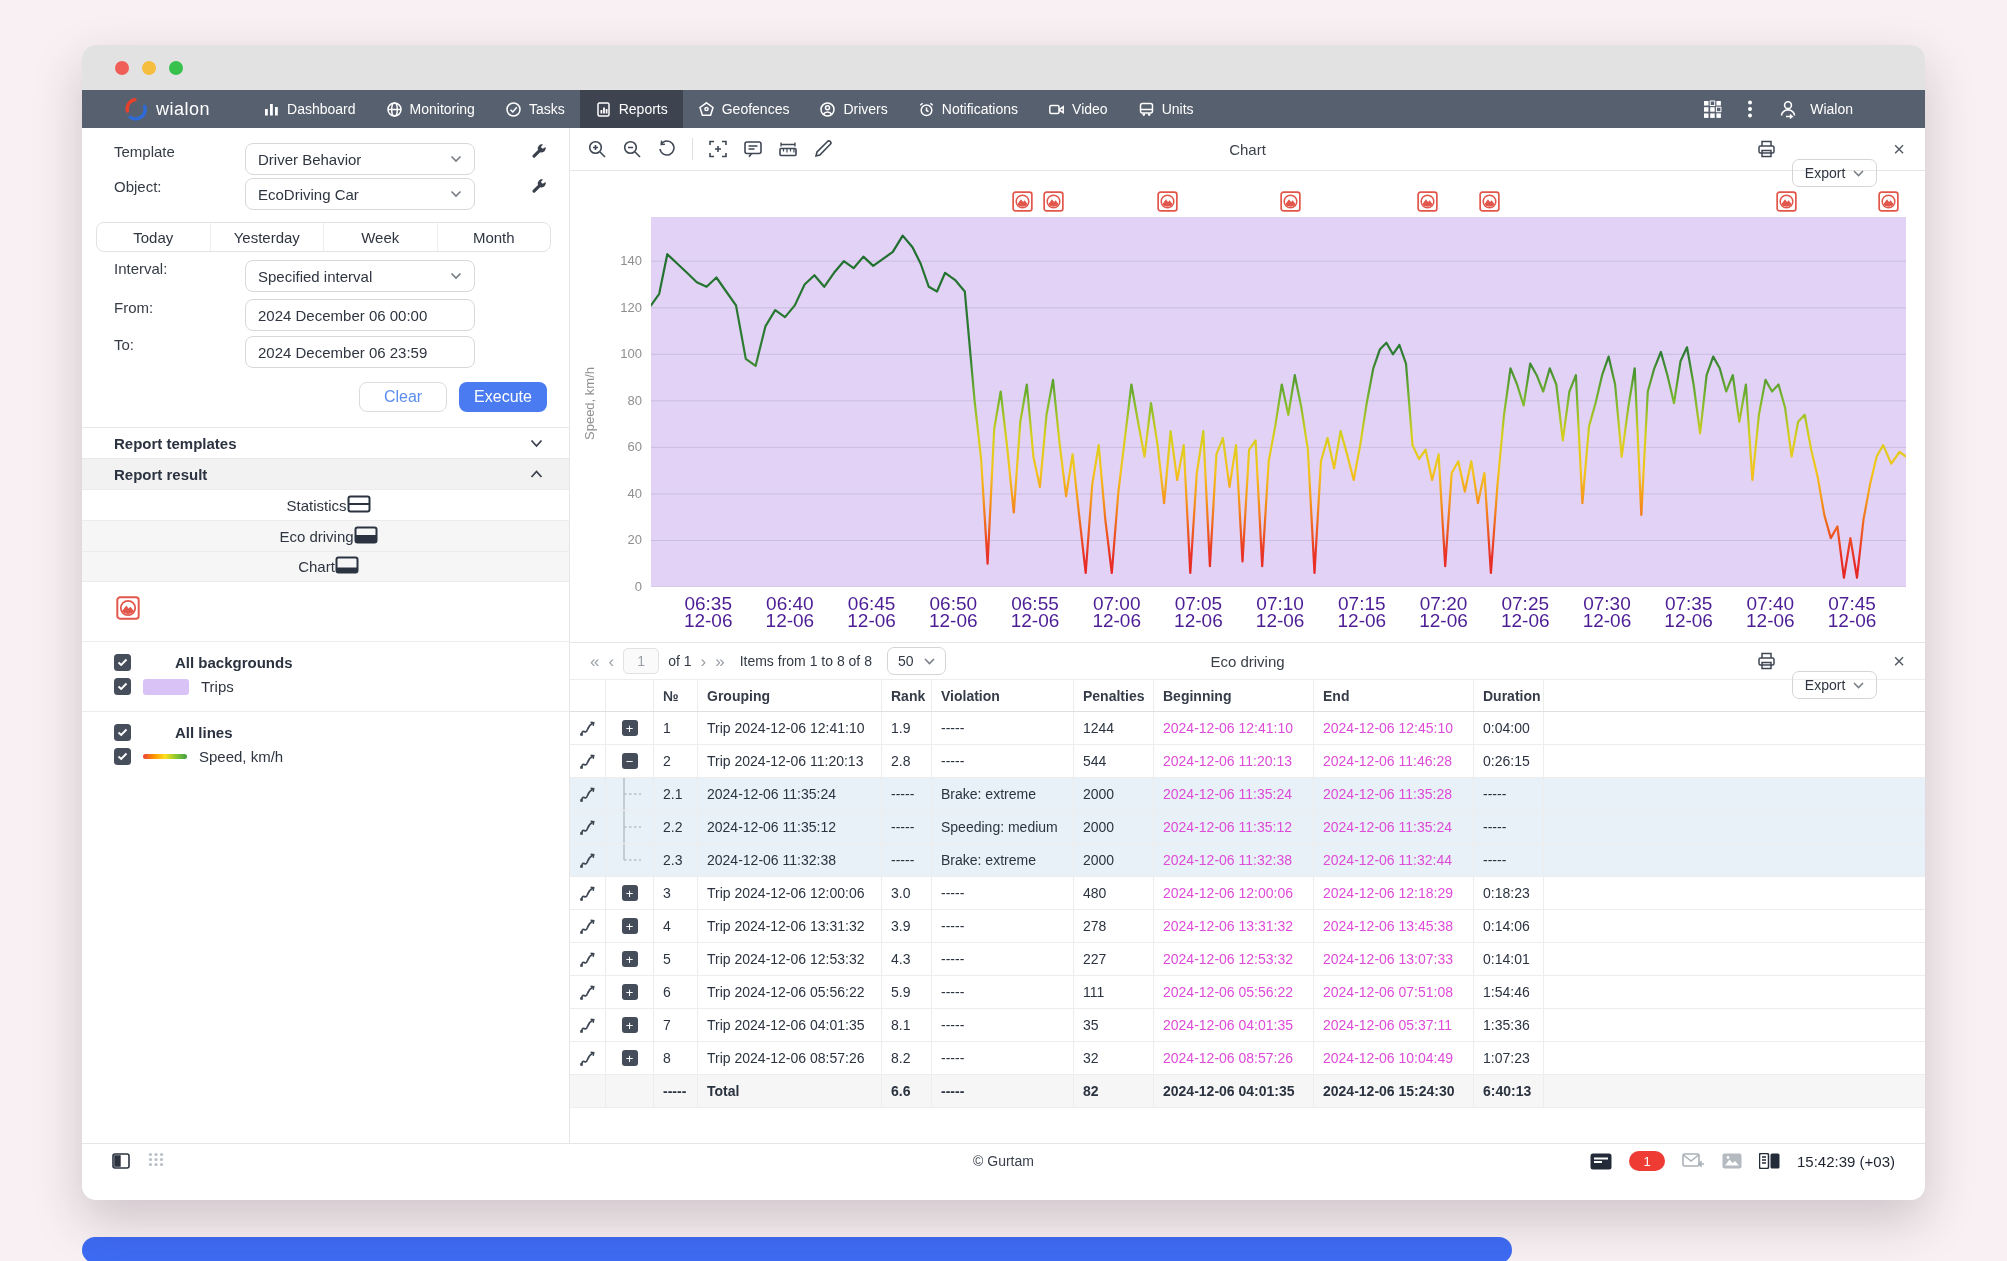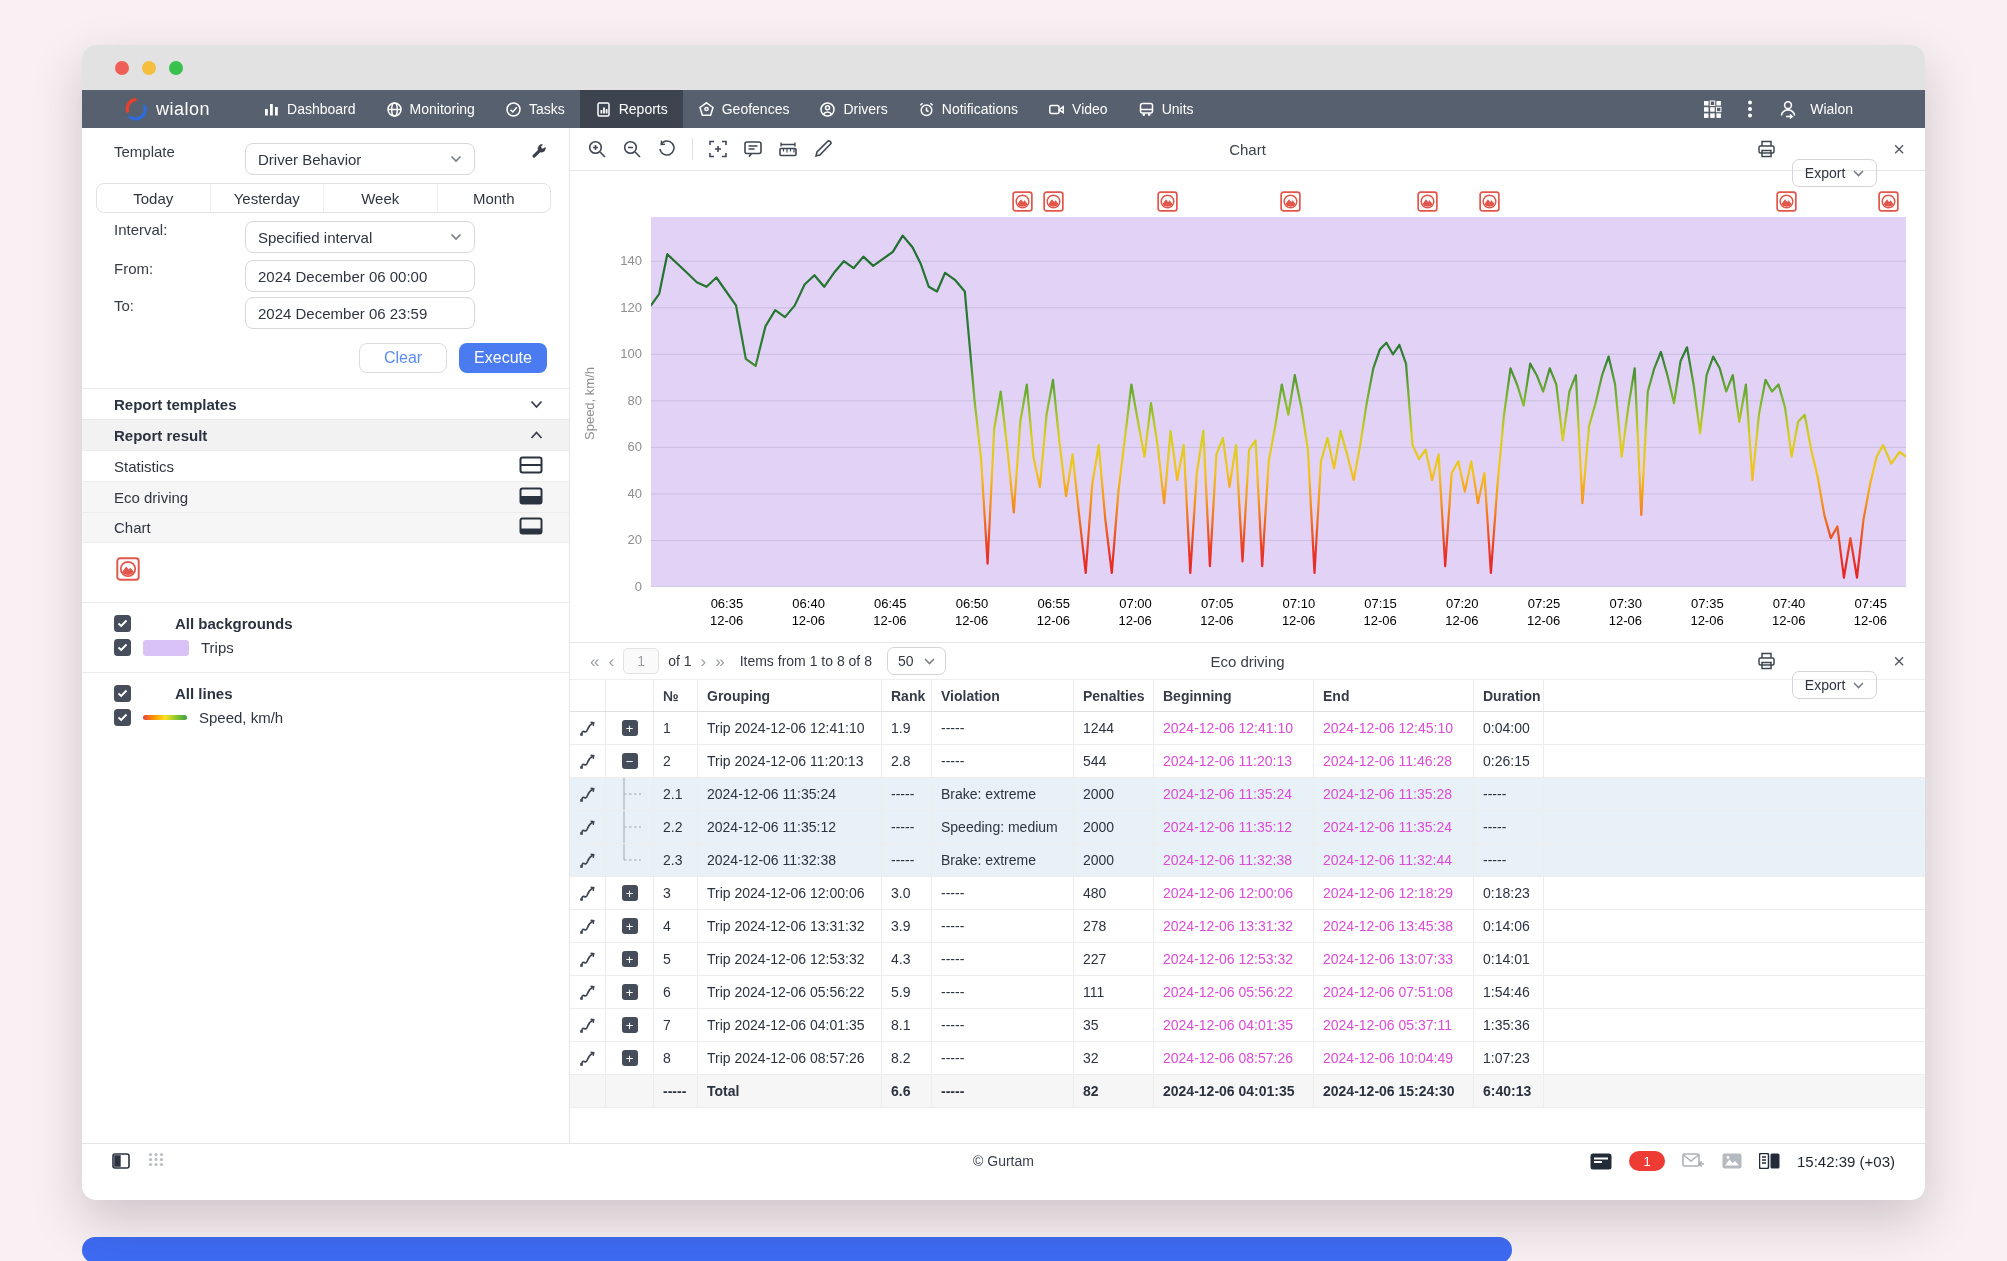--- a/index.html
+++ b/index.html
@@ -43,21 +43,21 @@
   .seg { margin:8px 18px 8px 14px; height:30px; border:1px solid #e2e2e2; border-radius:8px; display:flex; }
   .seg-btn { flex:1; display:flex; align-items:center; justify-content:center; color:#2f3540; border-right:1px solid #eee; cursor:pointer; }
   .seg-btn:last-child { border-right:none; }
   .btn-row { display:flex; justify-content:flex-end; gap:12px; padding:7px 22px 15px 0; }
   .btn { height:30px; border-radius:8px; display:flex; align-items:center; justify-content:center; font-size:16px; cursor:pointer; }
   .btn.clear { width:88px; background:#fff; border:1px solid #dcdcdc; color:#5b8cf0; }
   .btn.exec { width:88px; background:#4a7bf0; color:#fff; }
   .sect { height:31px; display:flex; align-items:center; justify-content:space-between; padding:0 26px 0 32px;
           border-top:1px solid #e9e9e9; font-weight:700; color:#2b3340; cursor:pointer; }
   .sect.gray { background:#f2f2f2; }
-  .res-row { height:31px; display:flex; align-items:center; justify-content:space-between; padding:0 26px 0 32px;
+  .res-row { height:31px; display:flex; align-items:center; justify-content:center; padding:0 26px 0 32px;
              border-top:1px solid #ececec; color:#2f3540; cursor:pointer; }
   .res-row.gray { background:#f6f6f6; }
   .res-row:last-of-type { border-bottom:1px solid #ececec; }
   .side-photo { margin:14px 0 0 34px; }
   .divider { border-top:1px solid #ececec; margin-top:18px; }
   .chk-row { display:flex; align-items:center; gap:12px; padding-left:32px; margin-top:12px; }
   .chk-row.child { margin-top:7px; }
   .chk { width:17px; height:17px; background:#464e5c; border-radius:3.5px; display:flex; align-items:center; justify-content:center; flex:0 0 auto; cursor:pointer; }
   .chk-lbl-b { font-weight:700; color:#2b3340;margin-left:32px; }
   .chk-lbl { color:#2f3540; }
@@ -75,21 +75,21 @@
   .close-x { font-size:20px; color:#555c66; cursor:pointer; line-height:1; }
   .icon-btn { display:flex; cursor:pointer; }
 
   
   .chart-body { height:471px; flex:0 0 auto; position:relative; }
   .marker-row { position:absolute; left:81px; top:20px; width:1255px; height:22px; }
   .marker-row .marker { position:absolute; top:0; }
   .plot { position:absolute; left:81px; top:46px; width:1255px; height:370px; background:#e1d2f6; }
   .ylab { position:absolute; width:66px; text-align:right; font-size:13px; color:#8f8f8f; }
   .yaxis-title { position:absolute; left:4px; top:225px; transform:rotate(-90deg); transform-origin:center; font-size:13px; color:#8f8f8f; width:120px; margin-left:-45px; text-align:center; }
-  .xlab { position:absolute; top:424px; text-align:right; font-size:13px; color:#000000; line-height:17px; width:70px; margin-left:-35px; }
+  .xlab { position:absolute; top:424px; text-align:center; font-size:19px; color:#4c1d95; line-height:17px; width:70px; margin-left:-35px; }
 
   
   .eco-header { height:38px; flex:0 0 auto; border-top:1px solid #e6e6e6; border-bottom:1px solid #eee; display:flex; align-items:center; position:relative; padding:0 20px; }
   .pager { display:flex; align-items:center; gap:9px; z-index:1; font-size:14px; color:#333a45; }
   .pg-ar { color:#9aa0a8; font-size:17px; cursor:pointer; line-height:1; }
   .pg-box { width:36px; height:26px; border:1px solid #e2e2e2; border-radius:5px; background:#fafafa; color:#9aa0a8; display:flex; align-items:center; justify-content:center; }
   .size-box { height:28px; border:1px solid #d5d5d5; border-radius:7px; display:flex; align-items:center; gap:10px; padding:0 10px; margin-left:6px; cursor:pointer; }
   .eco-tabs { height:34px; flex:0 0 auto; border-bottom:1px solid #e8e8e8; display:flex; align-items:center; padding-left:20px; gap:4px; font-size:14px; color:#2f3540; }
   .tab { padding:0 10px; cursor:pointer; }
   .tab-chev { display:flex; }
@@ -256,20 +256,34 @@
               <path d="M1.5 1.5 L6 6 L10.5 1.5" stroke="#7a8088" stroke-width="1.7" fill="none"></path>
             </svg>
         </div>
         <span class="wrench">
           <svg width="16" height="16" viewBox="0 0 16 16">
               <path d="M14.6 4.1 a4.1 4.1 0 0 1-5.4 5.1 L4.1 14.3 a1.5 1.5 0 0 1-2.2-2.2 L7 7 A4.1 4.1 0 0 1 12.1 1.6 l-2.3 2.3 1.9 1.9 2.9-1.7z" fill="#3a414c"></path>
             </svg>
         </span>
       </div>
 
+      <div class="form-row" style="margin-bottom:12px;">
+        <span class="lbl">Object:</span>
+        <div class="combo">
+          <span>EcoDriving Car</span>
+          <svg width="12" height="8" viewBox="0 0 12 8">
+              <path d="M1.5 1.5 L6 6 L10.5 1.5" stroke="#7a8088" stroke-width="1.7" fill="none"></path>
+            </svg>
+        </div>
+        <span class="wrench">
+          <svg width="16" height="16" viewBox="0 0 16 16">
+              <path d="M14.6 4.1 a4.1 4.1 0 0 1-5.4 5.1 L4.1 14.3 a1.5 1.5 0 0 1-2.2-2.2 L7 7 A4.1 4.1 0 0 1 12.1 1.6 l-2.3 2.3 1.9 1.9 2.9-1.7z" fill="#3a414c"></path>
+            </svg>
+        </span>
+      </div>
 
       <div class="seg">
         <div class="seg-btn">Today</div>
         <div class="seg-btn">Yesterday</div>
         <div class="seg-btn">Week</div>
         <div class="seg-btn">Month</div>
       </div>
 
       <div class="form-row" style="margin-bottom:7px;">
         <span class="lbl">Interval:</span>

